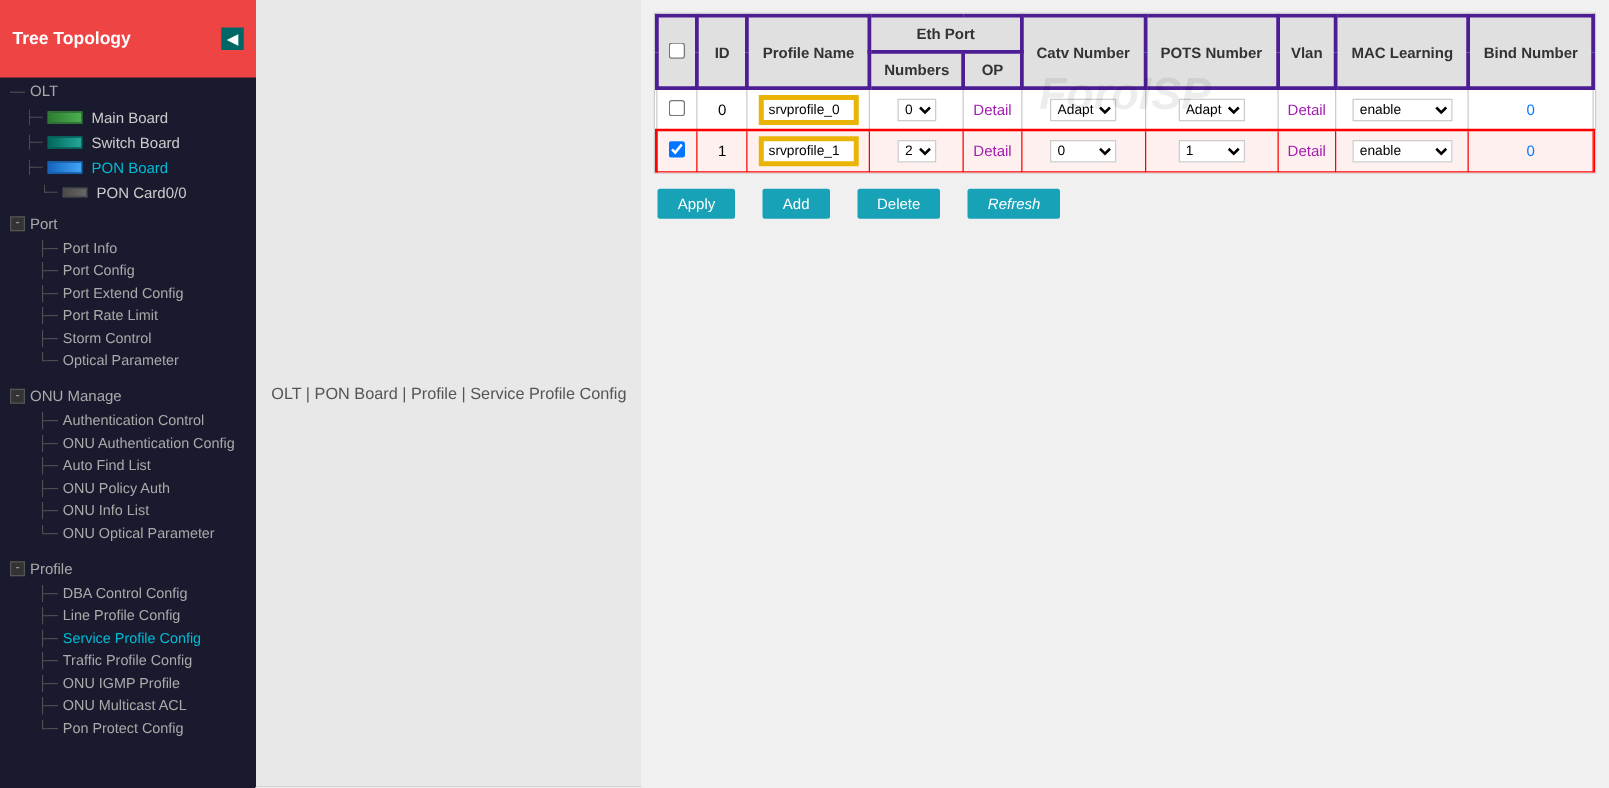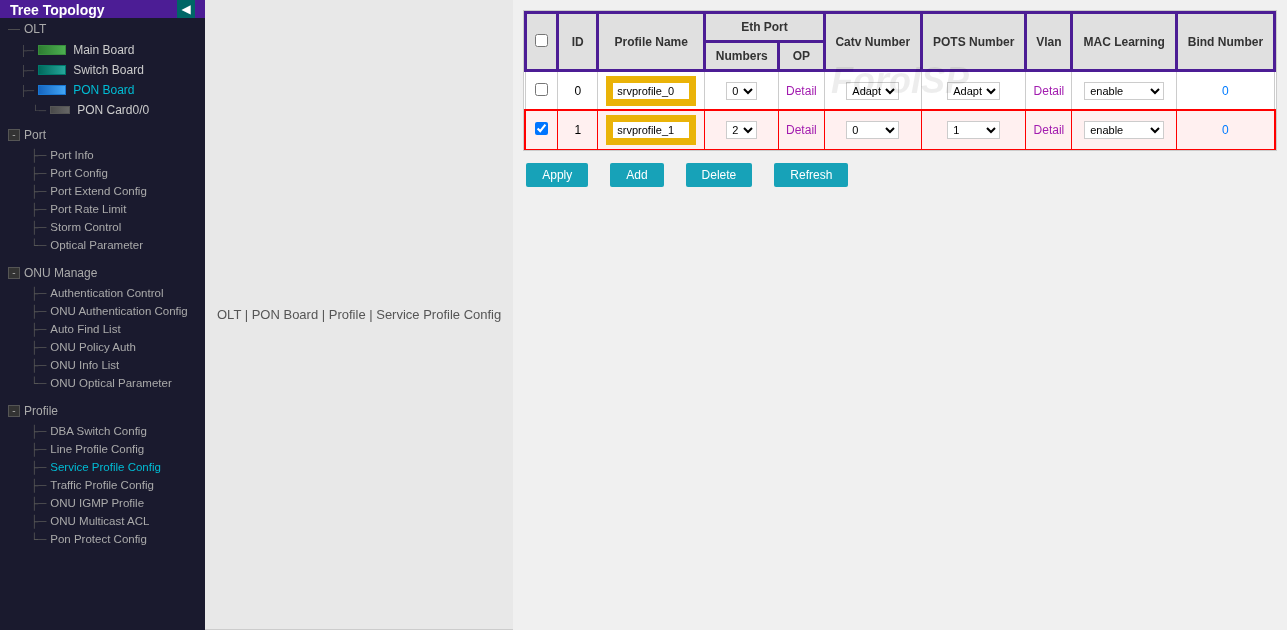--- a/index.html
+++ b/index.html
@@ -10,27 +10,27 @@
       width: 205px;
       background: #1a1a2e;
       color: #ccc;
       display: flex;
       flex-direction: column;
       flex-shrink: 0;
       height: 100%;
       overflow-y: auto;
     }
     #sidebar-header {
-      background: #4c1d95;
+      background: #ef4444;
       color: white;
       font-size: 14px;
       font-weight: bold;
-      padding: 0 10px;
-      display: flex;
-      align-items: flex-end;
+      padding: 22px 10px;
+      display: flex;
+      align-items: flex-start;
       justify-content: space-between;
       cursor: pointer;
     }
     .sidebar-collapse-btn {
       background: #006666;
       border: none;
       color: white;
       font-size: 12px;
       width: 18px;
       height: 18px;
@@ -174,39 +174,39 @@
       text-decoration: none;
       cursor: pointer;
     }
     select.cell-select {
       border: 1px solid #ccc;
       font-size: 11px;
       padding: 1px;
       background: white;
     }
     input[type="text"].cell-input {
-      border: 7px solid #eab308;
+      border: 4px solid #eab308;
       font-size: 11px;
       padding: 2px 4px;
-      width: 90px;
+      width: 80px;
     }
     .btn {
       display: inline-block;
       padding: 5px 16px;
       border: none;
       color: white;
       font-size: 12px;
       cursor: pointer;
       border-radius: 2px;
       margin: 0 3px;
     }
     .btn-apply { background: #17a2b8; }
     .btn-add { background: #17a2b8; }
     .btn-delete { background: #17a2b8; }
-    .btn-refresh { background: #17a2b8; }
+    .btn-refresh { background: #17a2b8; font-style: italic; }
 
     .btn-row {
       margin-top: 12px;
       display: flex;
       align-items: center;
       gap: 16px;
     }
 
     
     .watermark {
@@ -329,21 +329,21 @@
       </div>
   </div>
 
   <div class="sidebar-section">
     <div class="sidebar-section-header">
       <span class="sidebar-minus">-</span>
       <span>Profile</span>
     </div>
     <div class="sidebar-sub-item">
         <span class="sidebar-connector">├─</span>
-        <span>DBA Switch Config</span>
+        <span>DBA Control Config</span>
       </div>
     <div class="sidebar-sub-item">
         <span class="sidebar-connector">├─</span>
         <span>Line Profile Config</span>
       </div>
     <div class="sidebar-sub-item active" style="color:#00bcd4">
         <span class="sidebar-connector">├─</span>
         <span>Service Profile Config</span>
       </div>
     <div class="sidebar-sub-item">

